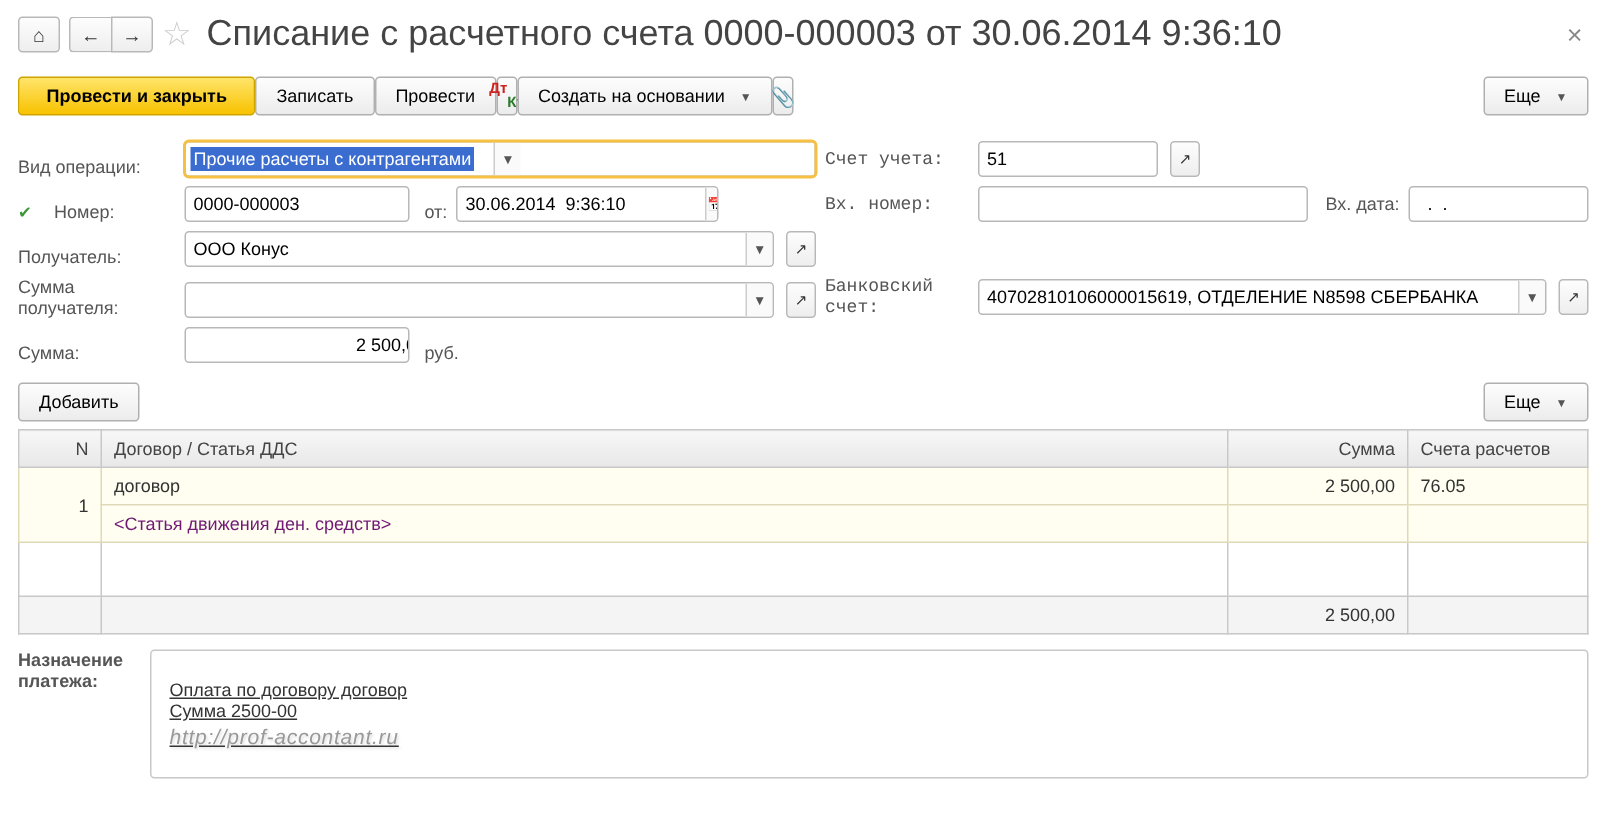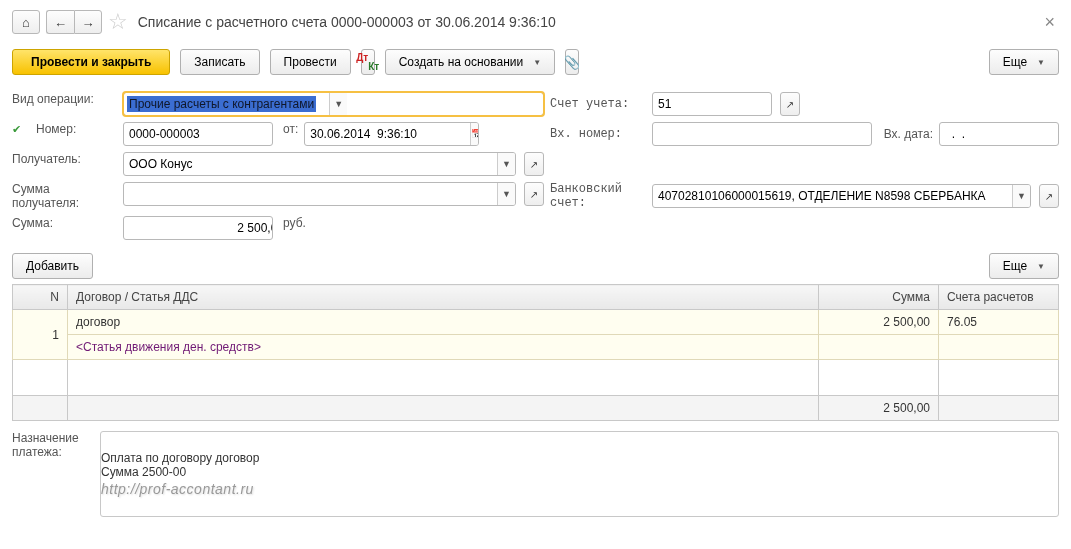--- a/index.html
+++ b/index.html
@@ -18,24 +18,24 @@
     border-radius: 3px;
     background: linear-gradient(#fdfdfd, #eee);
     display: inline-flex; align-items: center; justify-content: center;
     cursor: pointer;
     font-size: 13px;
   }
   .nav-group { display: flex; gap: 0; }
   .nav-group .icon-btn:first-child { border-radius: 3px 0 0 3px; border-right: none;}
   .nav-group .icon-btn:last-child { border-radius: 0 3px 3px 0; }
   .star-icon { color: #ccc; font-size: 22px; }
-  .title { font-size: 14px; color: #444; margin-left: 4px; flex: 1; }
+  .title { font-size: 24px; color: #444; margin-left: 4px; flex: 1; }
   .close-x { font-size: 18px; color: #888; cursor: pointer; padding: 0 4px; }
 
-  .toolbar { display: flex; align-items: center; gap: 10px; padding: 6px 0 14px 0; }
+  .toolbar { display: flex; align-items: center; padding: 6px 0 14px 0; }
   .btn {
     height: 26px;
     border: 1px solid #b0b0b0;
     border-radius: 3px;
     background: linear-gradient(#fdfdfd, #ececec);
     padding: 0 13px;
     cursor: pointer;
     font-size: 12px;
     display: inline-flex; align-items: center; gap: 4px;
   }
@@ -44,39 +44,39 @@
     border-color: #cda400;
     font-weight: bold;
     padding: 0 18px;
   }
   .btn-dropdown::after { content: "▼"; font-size: 8px; margin-left: 6px; color: #555;}
   .toolbar-spacer { flex: 1; }
   .icon-only { width: 14px; padding: 0; justify-content: center; }
 
   .form-row { display: flex; align-items: center; padding: 3px 0; gap: 6px; }
   .label { color: #555; }
-  .col-left { width: 532px; display: flex; align-items: flex-start; gap: 6px; }
+  .col-left { width: 532px; display: flex; align-items: flex-end; gap: 6px; }
   .col-right { flex: 1; display: flex; align-items: center; gap: 6px; }
   .lbl1 { width: 105px; }
   .lbl2 { width: 96px; font-family: Liberation Mono, monospace; }
 
   .input-wrap {
     display: flex;
     border: 1px solid #b8b8b8;
     border-radius: 3px;
     background: #fff;
     height: 24px;
     align-items: stretch;
     overflow: hidden;
   }
   .input-wrap.focused { outline: 2px solid #f6c043; outline-offset: -1px; }
   .input-wrap input {
     border: none; outline: none; padding: 0 5px; font-size: 12px; flex: 1; background: transparent;
   }
-  .input-wrap .selected-text { background: #3b6dd1; color: #0f172a; padding: 1px 2px; margin: 3px 3px; display: inline-block; font-size: 12px;}
+  .input-wrap .selected-text { background: #3b6dd1; color: #ffffff; padding: 1px 2px; margin: 3px 3px; display: inline-block; font-size: 12px;}
   .mini-btn {
     width: 18px; display: flex; align-items: center; justify-content: center;
     border-left: 1px solid #ccc; cursor: pointer; font-size: 9px; color: #555; background: #fafafa;
   }
   .ext-btn {
     width: 20px; height: 24px; border: 1px solid #b8b8b8; border-radius: 3px;
     display: inline-flex; align-items: center; justify-content: center; margin-left: 2px;
     cursor: pointer; font-size: 10px; background: linear-gradient(#fdfdfd,#eee);
   }
   .amount-input { text-align: right; }
@@ -92,24 +92,24 @@
   table.grid td { border: 1px solid #e0d9b8; padding: 5px 8px; background: #fffef0; }
   table.grid .sum-col { text-align: right; }
   table.grid .n-col { width: 55px; text-align: right; }
   table.grid .sum-col-w { width: 120px; }
   table.grid .acc-col-w { width: 120px; }
   table.grid .placeholder { color: #701a75; }
   table.grid .blank-row td { background: #fff; height: 36px; border-color: #c8c8c8;}
   table.grid .footer-row td { background: #f4f4f4; border-color: #c8c8c8; }
 
   .bottom-section { display: flex; gap: 8px; margin-top: 10px; align-items: flex-start;}
-  .bottom-label { width: 80px; color: #555; }
+  .bottom-label { width: 80px; color: #555; font-weight: bold; }
   .bottom-text {
-    flex: 1; border: 1px solid #c8c8c8; border-radius: 3px; padding: 5px 0;
-    min-height: 50px; white-space: pre-line;
+    flex: 1; border: 1px solid #c8c8c8; border-radius: 3px; padding: 5px 12px;
+    min-height: 50px; white-space: pre-line; text-decoration: underline;
   }
   .watermark { font-style: italic; font-size: 14px; color: #999; margin-top: 2px; text-shadow: 1px 1px 2px #ddd; letter-spacing: 0.5px;}
 
   .green-check::before { content:"✔"; color:#3a9a3a; font-size:11px; margin-right:2px;}
   .dk-icon { font-weight:bold; font-size:10px; line-height:9px; text-align:left;}
   .dk-icon .d{color:#c22;} .dk-icon .k{color:#2a7a2a;margin-left:12px;}
   .clip-icon::before{content:"📎"; font-size:13px;}
 </style>
 </head>
 <body>

